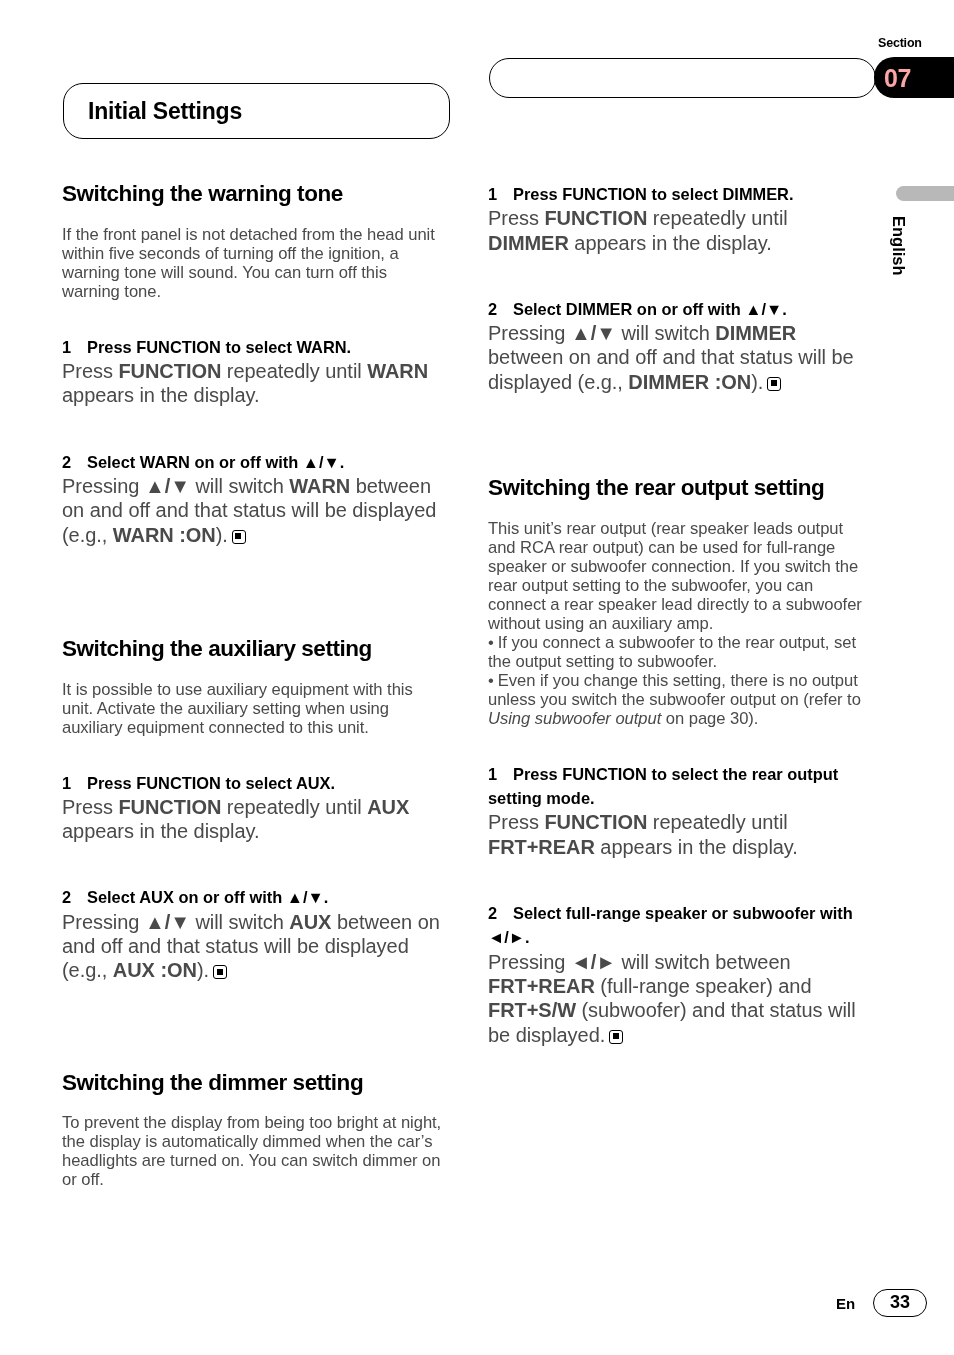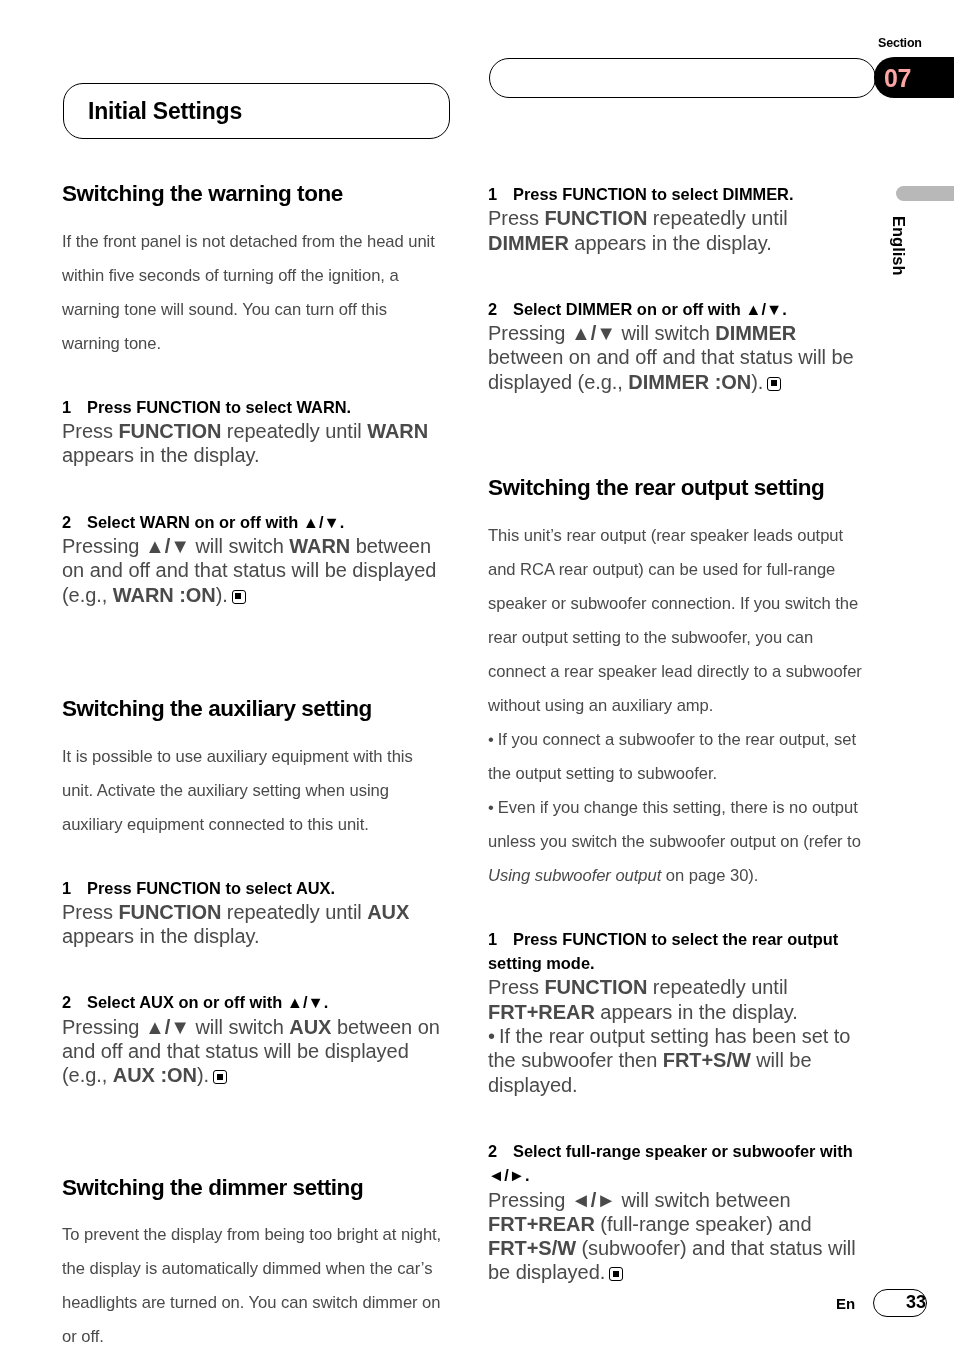--- a/index.html
+++ b/index.html
@@ -119,21 +119,21 @@
     font-size: 22.5px;
     font-weight: bold;
     color: #000;
     margin: 0 0 18px 0;
     letter-spacing: -0.45px;
     line-height: 1.1;
   }
   .blk { margin: 0 0 18px 0; }
   p.body {
     font-size: 16.6px;
-    line-height: 34px;
+    line-height: 19px;
     margin: 0;
     color: #4a4a4a;
     letter-spacing: -0.05px;
   }
   p.body b, .step-title {
     color: #000;
     font-weight: bold;
   }
   .step {
     margin: 0;
@@ -189,21 +189,21 @@
   }
   .footer-page {
     position: absolute;
     left: 873px;
     top: 1289px;
     width: 54px;
     height: 28px;
     border: 1.5px solid #000;
     border-radius: 14px;
     box-sizing: border-box;
-    text-align: right;
+    text-align: center;
     line-height: 25px;
     font-size: 18px;
     font-weight: bold;
     color: #000;
   }
 </style>
 </head>
 <body>
 
 <div class="page">
@@ -290,21 +290,20 @@
     <p class="body bullet"><span class="dot">•</span><span>If you connect a subwoofer to the rear output, set the output setting to subwoofer.</span></p>
 
     <p class="body bullet"><span class="dot">•</span><span>Even if you change this setting, there is no output unless you switch the subwoofer output on (refer to </span><i class="em">Using subwoofer output</i><span> on page 30).</span></p>
 
 
     <div class="gap-lg"></div>
 
     <div class="blk">
       <span class="step-title"><span class="num">1</span><span>Press FUNCTION to select the rear output setting mode.</span></span>
       <span class="step"><span>Press </span><b>FUNCTION</b><span> repeatedly until </span><b>FRT+REAR</b><span> appears in the display.</span></span>
-      <span class="step bullet"><span class="dot">•</span><span>If the rear output setting has been set to the subwoofer then </span><b>FRT+S/W</b><span> will be displayed.</span></span>
     </div>
 
     <div class="gap-md"></div>
 
     <div class="blk">
       <span class="step-title"><span class="num">2</span><span>Select full-range speaker or subwoofer with ◄/►.</span></span>
       <span class="step"><span>Pressing </span><b>◄/►</b><span> will switch between </span><b>FRT+REAR</b><span> (full-range speaker) and </span><b>FRT+S/W</b><span> (subwoofer) and that status will be displayed.</span><span class="eos"></span></span>
     </div>
 
   </div>

